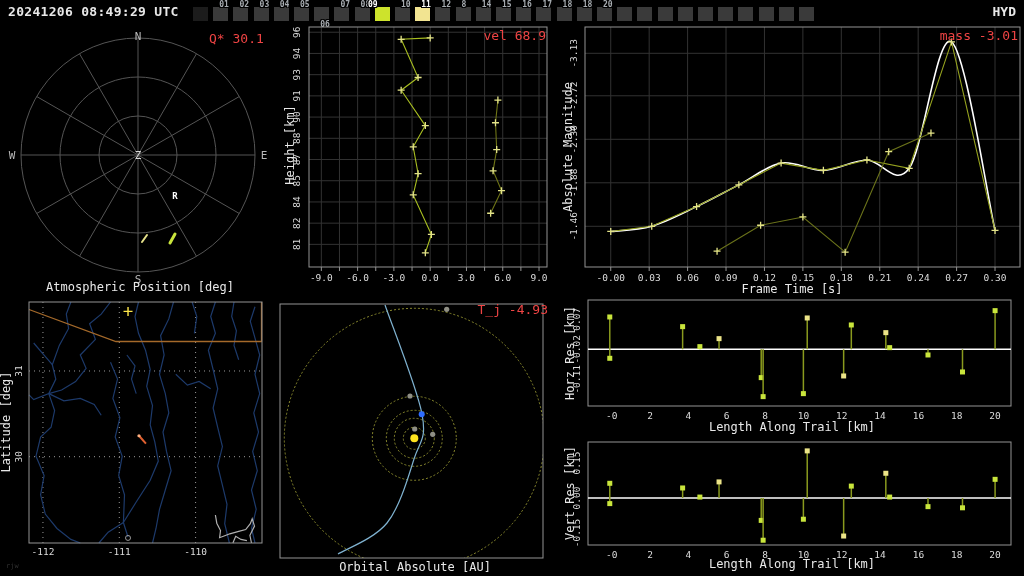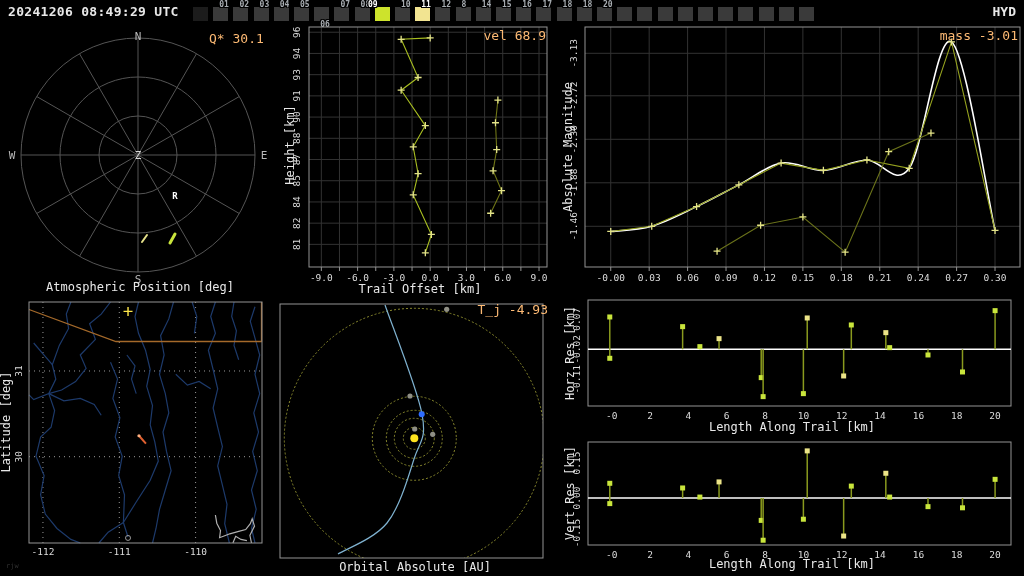--- a/index.html
+++ b/index.html
@@ -10,21 +10,21 @@
   #ts{position:absolute;left:8px;top:4px;font-size:13px;font-weight:bold;letter-spacing:.3px;}
   #station{position:absolute;right:8px;top:4px;font-size:13px;font-weight:bold;}
   .fbox{position:absolute;top:7px;width:15px;height:14px;background:#3a3a3a;}
   .fbox.dark{background:#1c1c1c;}
   .flab{position:absolute;top:1px;font-size:8px;font-weight:bold;color:#a8adb2;
         text-shadow:1px 1px 0 #000,-1px 1px 0 #000,1px -1px 0 #000,-1px -1px 0 #000;line-height:8px;}
   .flab.hl{color:#fff;}
   
   .panel{position:absolute;}
   .panel svg{position:absolute;left:0;top:0;display:block;}
-  .anno{position:absolute;font-size:13px;color:#fdba74;white-space:nowrap;}
+  .anno{position:absolute;font-size:13px;color:#ef4444;white-space:nowrap;}
   .ptitle{position:absolute;left:0;width:100%;text-align:center;font-size:12px;color:#e8e8e8;white-space:nowrap;}
   .xlab{position:absolute;left:0;width:100%;text-align:center;font-size:12px;color:#e8e8e8;white-space:nowrap;}
   .vlab{position:absolute;font-size:12px;color:#e8e8e8;white-space:nowrap;
         transform:translate(-50%,-50%) rotate(-90deg);}
   #watermark{position:absolute;left:6px;top:562px;font-size:7px;color:#2f2f2f;}
 </style>
 </head>
 <body>
 
 <div id="screen">
@@ -188,21 +188,20 @@
         <path d="M141.83943089430892 228.85739540365353H148.83943089430892M145.33943089430892 225.35739540365353V232.35739540365353" stroke="#e3e388" stroke-width="1.3" fill="none"></path>
         <polyline points="217.9,76.1 215.5,98.7 216.7,125.6 213.1,146.8 221.5,166.6 210.6,189.3" fill="none" stroke="#6e7416" stroke-width="1.1"></polyline>
         <path d="M214.40040650406505 76.1172657631114H221.40040650406505M217.90040650406505 72.6172657631114V79.6172657631114" stroke="#e3e388" stroke-width="1.3" fill="none"></path>
         <path d="M211.9817073170732 98.74543311726592H218.9817073170732M215.4817073170732 95.24543311726592V102.24543311726592" stroke="#e3e388" stroke-width="1.3" fill="none"></path>
         <path d="M213.1910569105691 125.61638185032413H220.1910569105691M216.6910569105691 122.11638185032413V129.11638185032413" stroke="#e3e388" stroke-width="1.3" fill="none"></path>
         <path d="M209.5630081300813 146.83028874484387H216.5630081300813M213.0630081300813 143.33028874484387V150.33028874484387" stroke="#e3e388" stroke-width="1.3" fill="none"></path>
         <path d="M218.02845528455285 166.62993517972905H225.02845528455285M221.52845528455285 163.12993517972905V170.12993517972905" stroke="#e3e388" stroke-width="1.3" fill="none"></path>
         <path d="M207.1443089430894 189.25810253388335H214.1443089430894M210.6443089430894 185.75810253388335V192.75810253388335" stroke="#e3e388" stroke-width="1.3" fill="none"></path>
       </svg>
     <div class="anno" style="right:14px;top:4px">vel 68.9</div>
-    <div class="xlab" style="top:258px">Trail Offset [km]</div>
     <div class="vlab" style="left:10px;top:121px">Height [km]</div>
   </section>
 
   <section class="panel" style="left:560px;top:24px;width:464px;height:272px">
     <svg id="c2" width="464" height="272">
         <line x1="50.746466431095406" y1="3" x2="50.746466431095406" y2="243" stroke="#323232" stroke-width="1"></line>
         <line x1="89.17402826855124" y1="3" x2="89.17402826855124" y2="243" stroke="#323232" stroke-width="1"></line>
         <line x1="127.60159010600707" y1="3" x2="127.60159010600707" y2="243" stroke="#323232" stroke-width="1"></line>
         <line x1="166.0291519434629" y1="3" x2="166.0291519434629" y2="243" stroke="#323232" stroke-width="1"></line>
         <line x1="204.45671378091873" y1="3" x2="204.45671378091873" y2="243" stroke="#323232" stroke-width="1"></line>
@@ -259,20 +258,21 @@
         <path d="M431.52208480565366 206.43547690979713H438.52208480565366M435.02208480565366 202.93547690979713V209.93547690979713" stroke="#e3e388" stroke-width="1.3" fill="none"></path>
         <polyline points="157.1,227.2 200.6,201.3 242.9,193.0 285.2,228.2 328.7,127.7 371.0,109.1" fill="none" stroke="#6b731a" stroke-width="1.1"></polyline>
         <path d="M153.56272084805653 227.15192058696587H160.56272084805653M157.06272084805653 223.65192058696587V230.65192058696587" stroke="#e3e388" stroke-width="1.3" fill="none"></path>
         <path d="M197.11395759717314 201.25636599050492H204.11395759717314M200.61395759717314 197.75636599050492V204.75636599050492" stroke="#e3e388" stroke-width="1.3" fill="none"></path>
         <path d="M239.38427561837457 192.96978851963743H246.38427561837457M242.88427561837457 189.46978851963743V196.46978851963743" stroke="#e3e388" stroke-width="1.3" fill="none"></path>
         <path d="M281.654593639576 228.18774277082431H288.654593639576M285.154593639576 224.68774277082431V231.68774277082431" stroke="#e3e388" stroke-width="1.3" fill="none"></path>
         <path d="M325.20583038869256 127.71299093655587H332.20583038869256M328.70583038869256 124.21299093655587V131.21299093655585" stroke="#e3e388" stroke-width="1.3" fill="none"></path>
         <path d="M367.476148409894 109.06819162710401H374.476148409894M370.976148409894 105.56819162710401V112.56819162710401" stroke="#e3e388" stroke-width="1.3" fill="none"></path>
       </svg>
     <div class="anno" style="right:6px;top:4px">mass -3.01</div>
+    <div class="xlab" style="top:258px">Frame Time [s]</div>
     <div class="vlab" style="left:8px;top:123px">Absolute Magnitude</div>
   </section>
 
   <section class="panel" style="left:0;top:296px;width:270px;height:280px">
     <svg id="c3" width="270" height="280">
         <line x1="42.96626269243415" y1="6" x2="42.96626269243415" y2="247" stroke="#9a9a9a" stroke-width="1" stroke-dasharray="1 4"></line>
         <line x1="119.28463806092387" y1="6" x2="119.28463806092387" y2="247" stroke="#9a9a9a" stroke-width="1" stroke-dasharray="1 4"></line>
         <line x1="195.60301342941358" y1="6" x2="195.60301342941358" y2="247" stroke="#9a9a9a" stroke-width="1" stroke-dasharray="1 4"></line>
         <line x1="29" y1="74.9918207681365" x2="262" y2="74.9918207681365" stroke="#9a9a9a" stroke-width="1" stroke-dasharray="1 4"></line>
         <line x1="29" y1="160.69594594594585" x2="262" y2="160.69594594594585" stroke="#9a9a9a" stroke-width="1" stroke-dasharray="1 4"></line>

